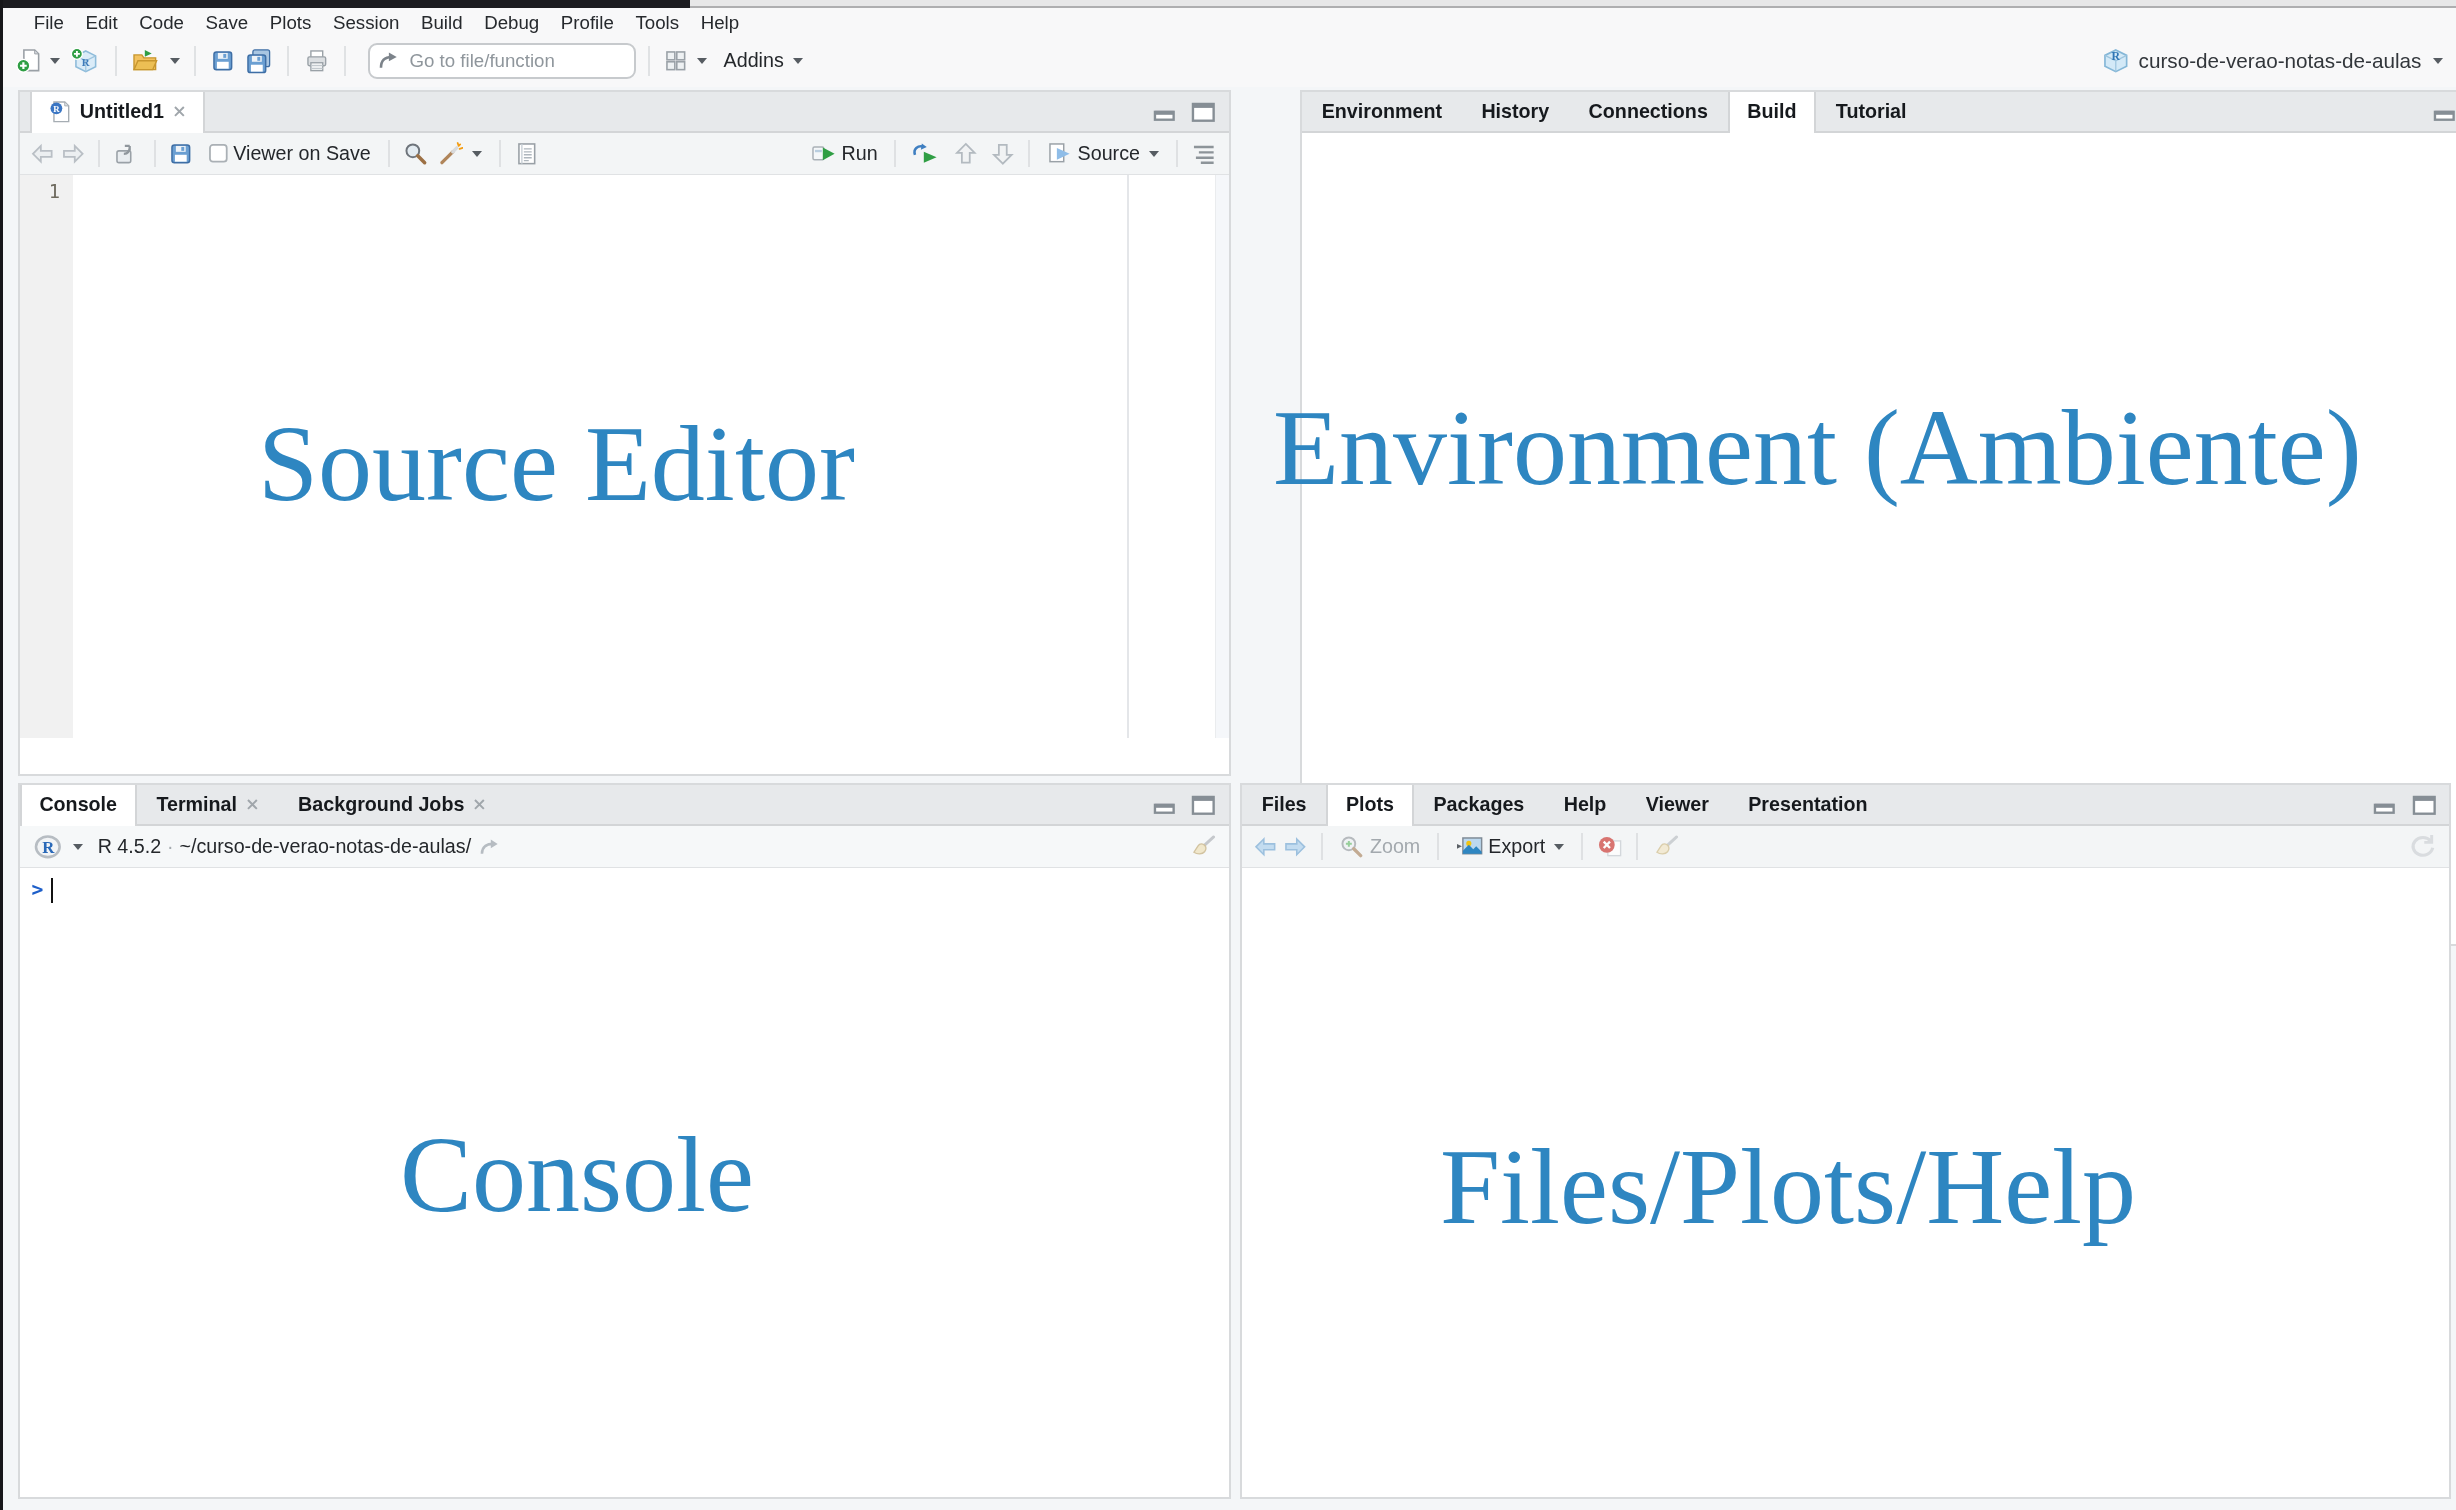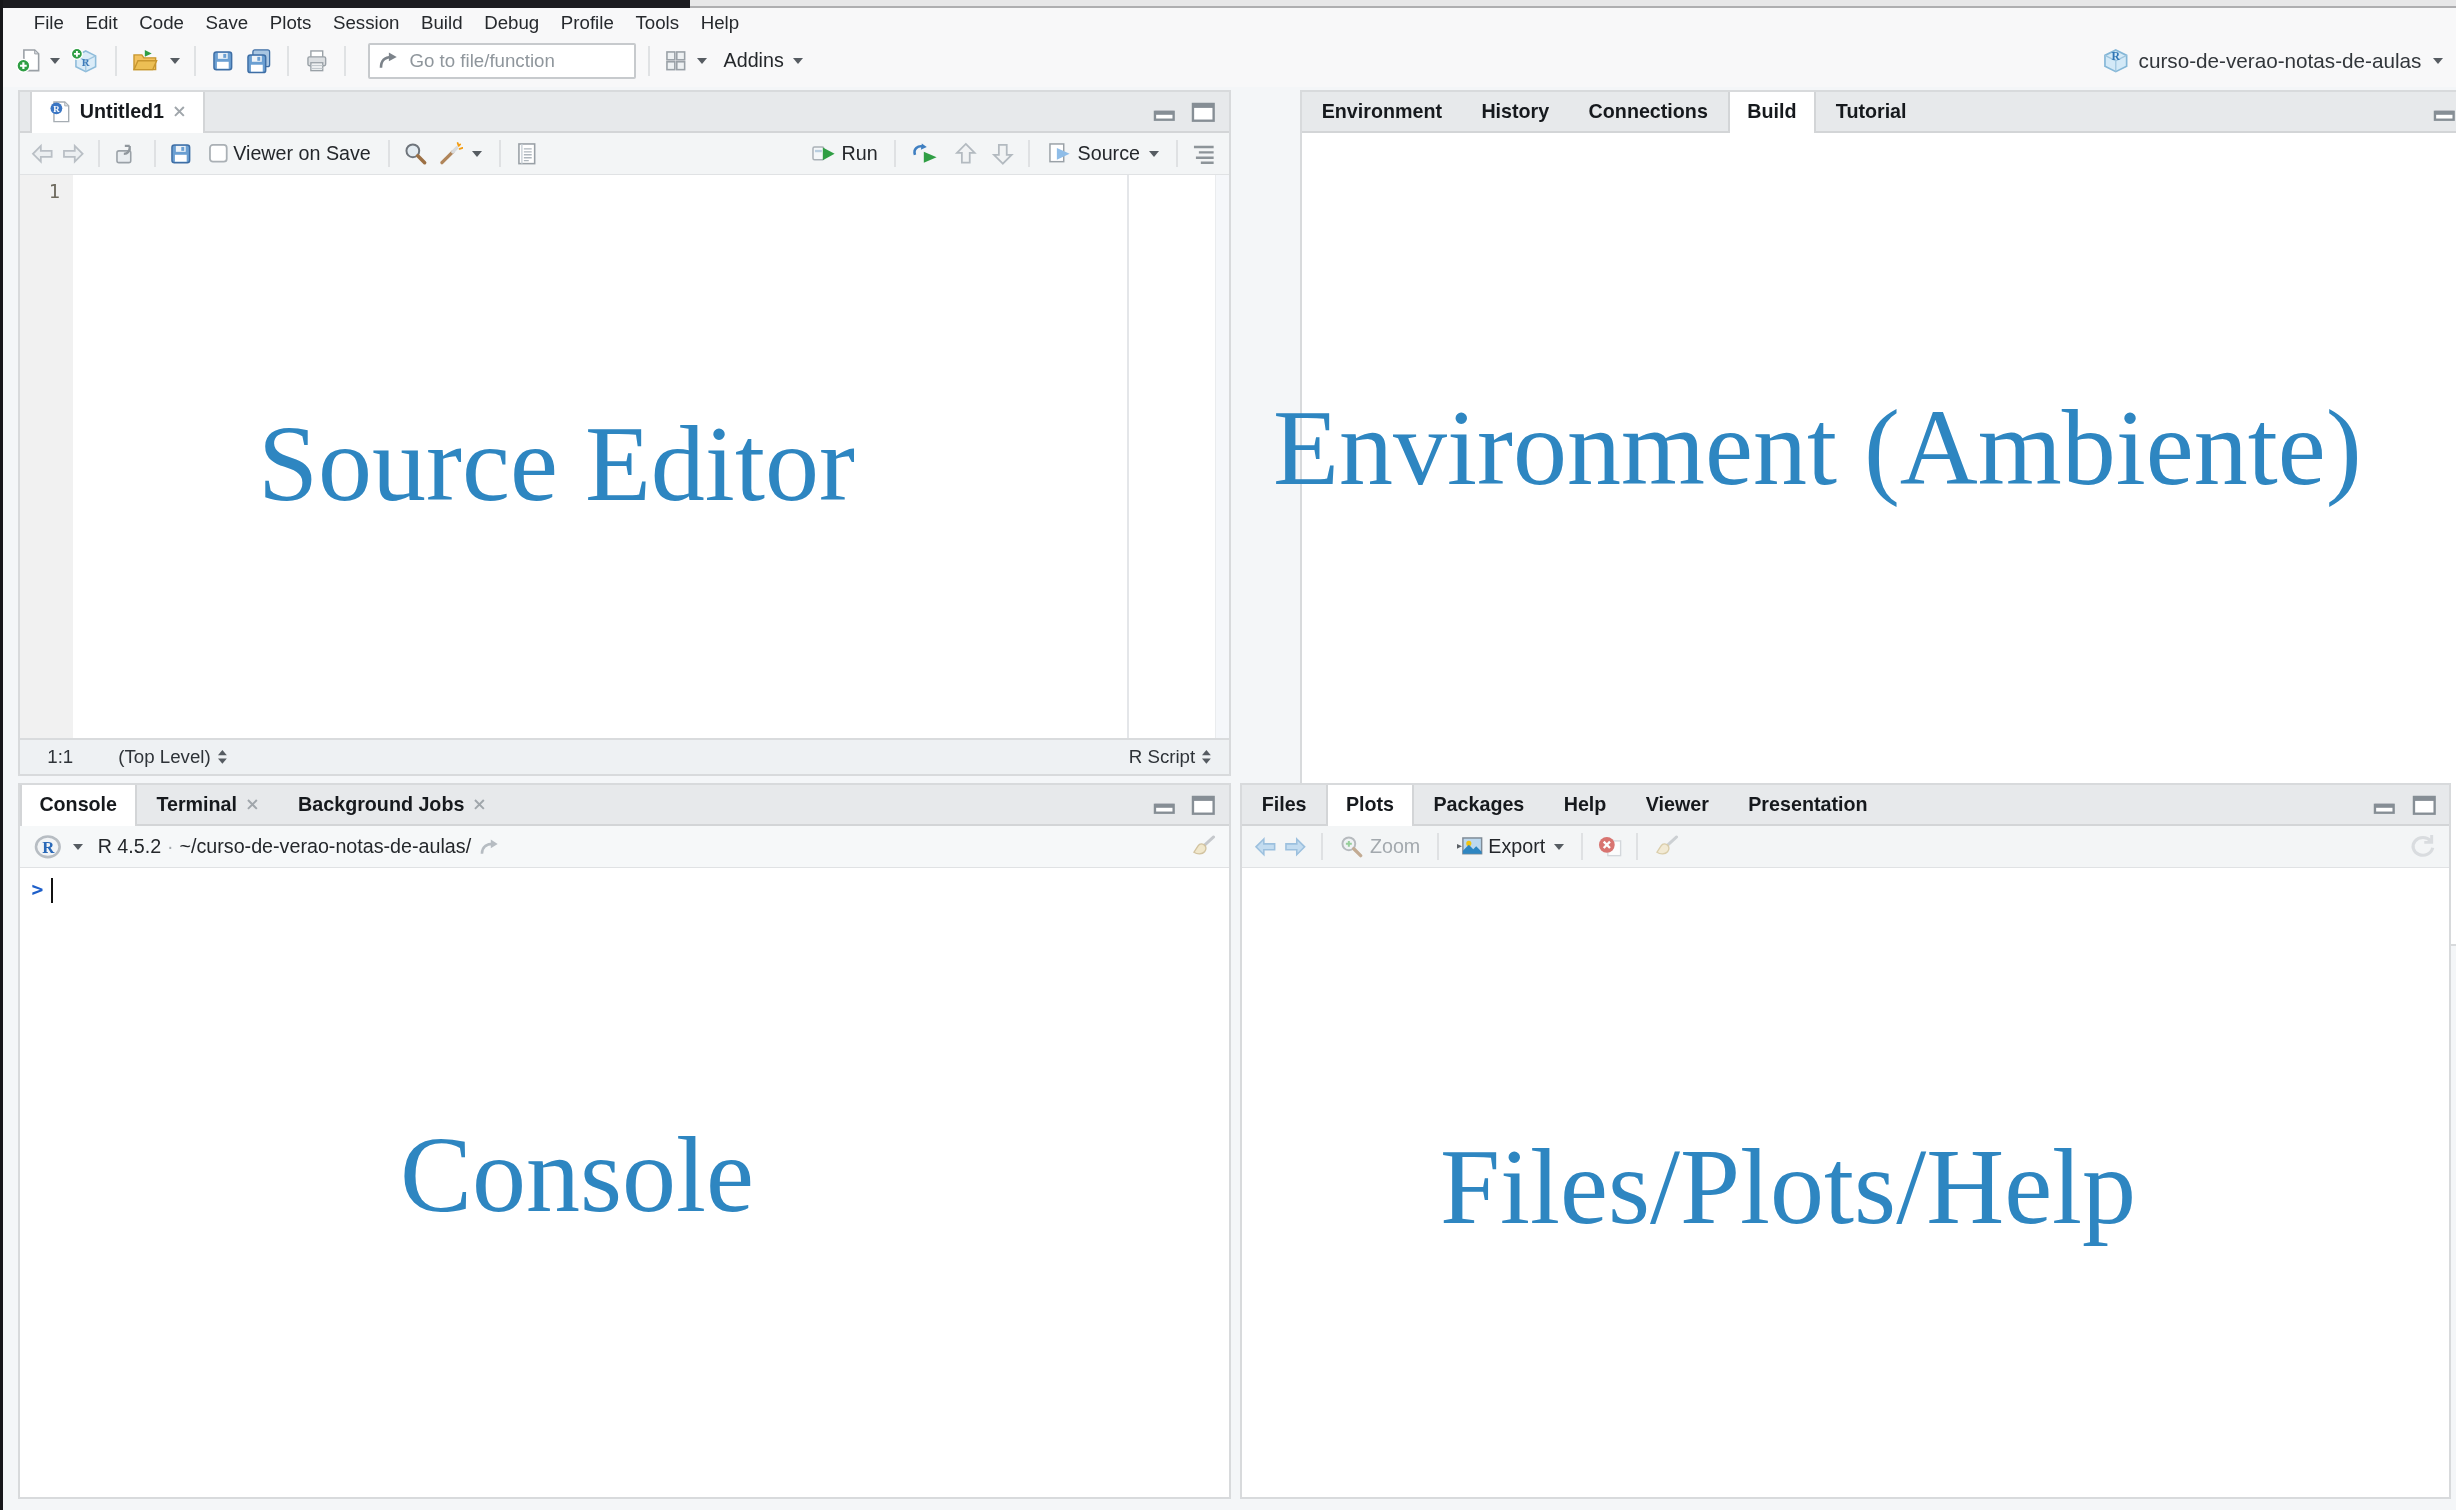--- a/index.html
+++ b/index.html
@@ -14,21 +14,21 @@
   .top-light{position:absolute;left:690px;right:0;top:0;height:5.9px;background:#e7e7e8;border-bottom:2px solid #aeaeb0;z-index:49;}
 
   
   .chrome{position:absolute;left:3px;top:7.9px;right:0;height:79px;background:#f8f8f9;}
   .menubar{display:flex;align-items:center;height:29.6px;padding-left:20px;font-size:18.7px;color:#26292d;}
   .menu-item{padding:0 10.8px;cursor:default;}
   .main-toolbar{display:flex;align-items:center;height:47px;padding:0 13.8px 0 9.9px;gap:3.9px;}
   .tbsep{width:2px;height:29.6px;background:#e0e2e4;margin:0 7.9px;flex:none;}
   .icon-btn{display:flex;align-items:center;gap:4.9px;padding:2px 3px;border-radius:3.9px;}
   .caret{width:0;height:0;border-left:5.9px solid transparent;border-right:5.9px solid transparent;border-top:6.9px solid #565c62;display:inline-block;margin-left:3.9px;}
-  .goto-box{display:flex;align-items:center;width:248px;height:31.5px;background:#fff;border:2px solid #c7cacd;border-radius:2px;margin-left:9.9px;padding:0 7.9px;gap:7.9px;}
+  .goto-box{display:flex;align-items:center;width:248px;height:31.5px;background:#fff;border:2px solid #c7cacd;border-radius:9px;margin-left:9.9px;padding:0 7.9px;gap:7.9px;}
   .goto-box input{border:none;outline:none;flex:1;font-size:18.7px;color:#5a6066;background:transparent;font-family:"Liberation Sans",sans-serif;}
   .goto-box input::placeholder{color:#8f969c;}
   .toolbar-label{font-size:19.7px;color:#24272b;}
   .project-chooser{margin-left:auto;display:flex;align-items:center;gap:7.9px;font-size:20.7px;color:#32363b;}
 
   
   .pane{position:absolute;background:#fff;border:2px solid #d8dadc;box-sizing:border-box;}
   .tabbar{height:39px;background:#e7e9eb;border-bottom:2px solid #d3d5d7;display:flex;align-items:stretch;position:relative;}
   .tab{display:flex;align-items:center;gap:8.9px;padding:0 17.7px;font-size:19.7px;font-weight:600;color:#16191d;border-right:2px solid transparent;border-left:2px solid transparent;white-space:nowrap;}
   .tab.sel{background:#fff;border-color:#d3d5d7;margin-bottom:-2px;padding-bottom:2px;}
@@ -331,41 +331,20 @@
   </div>
 
   <div class="editor-body">
     <div class="gutter">
       <span>1</span>
     </div>
     <div class="margin-line"></div>
     <div class="scroll-strip"></div>
   </div>
 
-  <div class="status-bar">
-    <span class="status-item" style="margin-left:11.8px;">1:1</span>
-    <span class="status-item" style="margin-left:45px;">
-      <span>(Top Level)</span>
-      <span>
-        <svg width="12.8" height="17.7" viewBox="0 0 13 18">
-            <path d="M6.5 2 L11 7.3 H2 Z" fill="#555b61"></path>
-            <path d="M6.5 16 L2 10.7 H11 Z" fill="#555b61"></path>
-          </svg>
-      </span>
-    </span>
-    <span class="status-item" style="margin-left:auto;">
-      <span>R Script</span>
-      <span>
-        <svg width="12.8" height="17.7" viewBox="0 0 13 18">
-            <path d="M6.5 2 L11 7.3 H2 Z" fill="#555b61"></path>
-            <path d="M6.5 16 L2 10.7 H11 Z" fill="#555b61"></path>
-          </svg>
-      </span>
-    </span>
-  </div>
 </div>
 
 <div class="pane" style="left:1300px;top:90px;width:1211px;height:856px;">
   <div class="tabbar">
     <div class="tab">
         <span>Environment</span>
       </div>
     <div class="tab">
         <span>History</span>
       </div>

